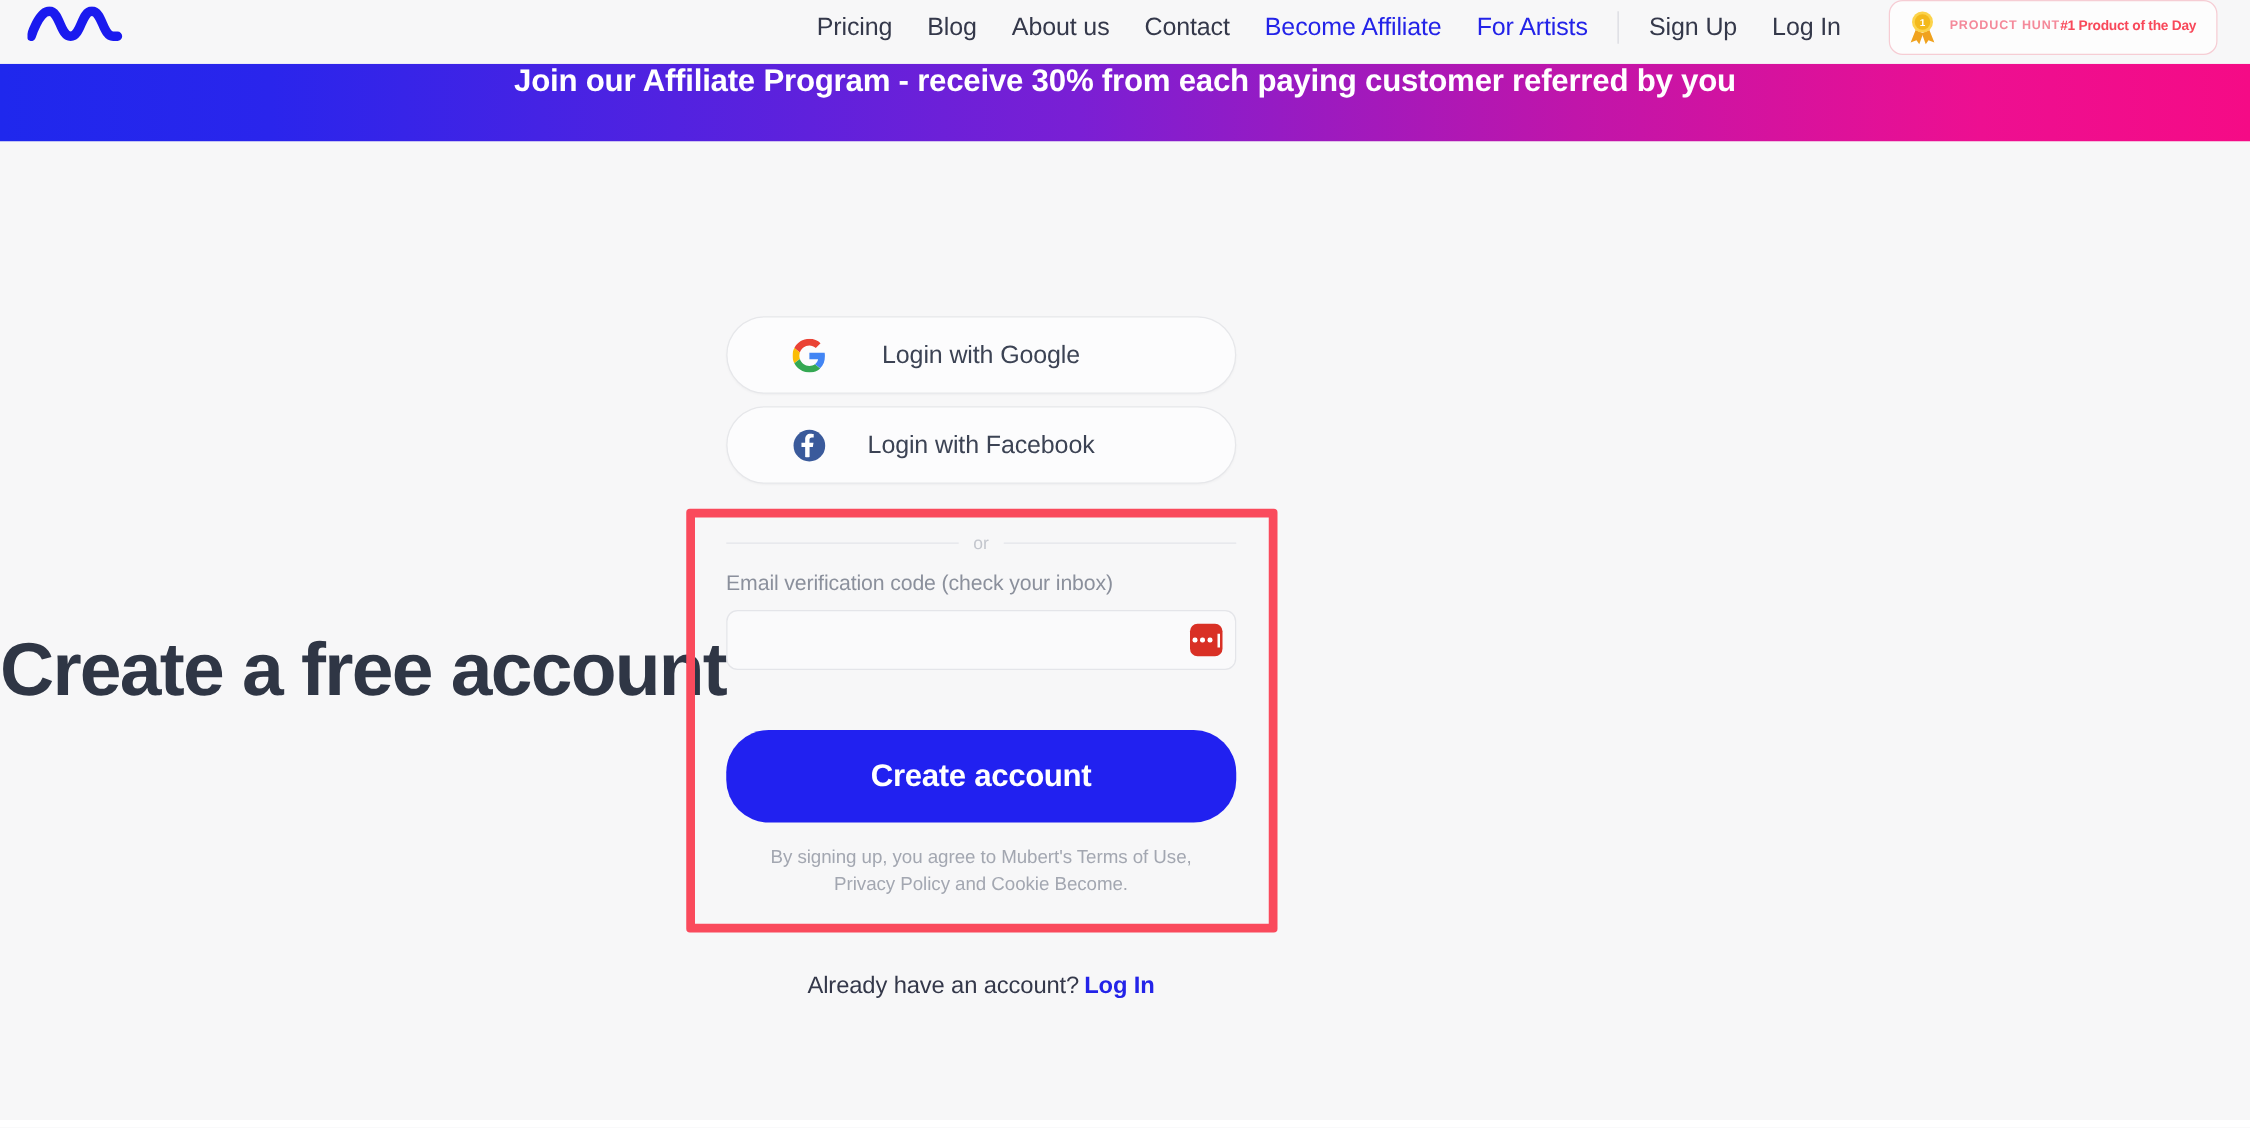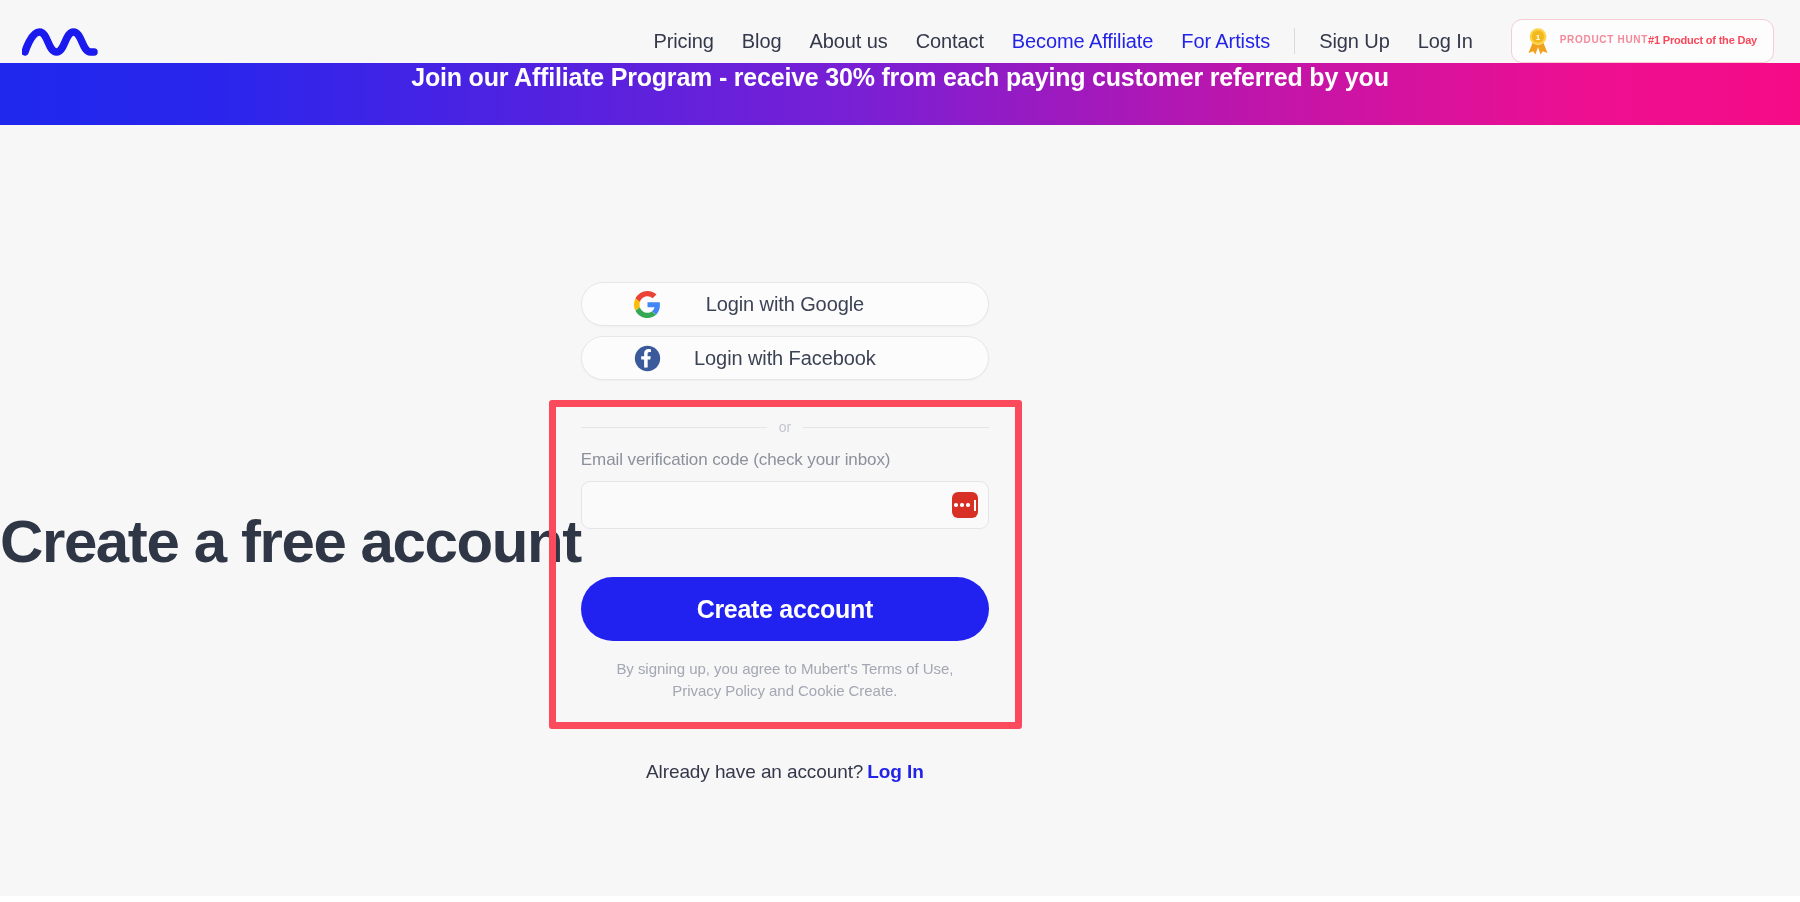--- a/index.html
+++ b/index.html
@@ -22,24 +22,24 @@
     position: relative;
     width: 1800px;
     height: 902px;
     background: #f7f7f8;
     display: flex;
     flex-direction: column;
   }
 
   
   .header {
-    height: 63px;
+    height: 51px;
     background: #f7f7f8;
     display: flex;
-    align-items: flex-end;
+    align-items: flex-start;
     padding: 0 26px 0 22px;
     flex: 0 0 auto;
     position: relative;
   }
 
   .logo {
     width: 96px;
     height: 40px;
     display: flex;
     align-items: center;
@@ -142,21 +142,21 @@
   .auth-col {
     margin-top: 38px;
     width: 408px;
     display: flex;
     flex-direction: column;
     align-items: stretch;
     position: relative;
   }
 
   .social-btn {
-    height: 44px;
+    height: 62px;
     border: 1px solid #e6e7ea;
     border-radius: 34px;
     background: #fcfcfd;
     display: flex;
     align-items: center;
     justify-content: center;
     gap: 0;
     cursor: pointer;
     position: relative;
     font-family: inherit;
@@ -260,21 +260,21 @@
   .pm-caret {
     width: 2px;
     height: 11px;
     background: #ffffff;
     margin-left: 1.5px;
   }
 
   .submit-btn {
     margin-top: 48px;
     width: 100%;
-    height: 64px;
+    height: 74px;
     border: none;
     border-radius: 34px;
     background: #2121f0;
     color: #ffffff;
     font-size: 25px;
     font-weight: bold;
     font-family: inherit;
     letter-spacing: -0.3px;
     cursor: pointer;
   }
@@ -405,21 +405,21 @@
             <span class="pm-dot"></span>
             <span class="pm-dot"></span>
             <span class="pm-caret"></span>
           </span>
         </div>
 
         <button class="submit-btn">Create account</button>
 
         <div class="terms">
           <span>By signing up, you agree to Mubert's Terms of Use,</span><br>
-          <span>Privacy Policy and Cookie Create.</span>
+          <span>Privacy Policy and Cookie Become.</span>
         </div>
       </div>
 
       <div class="footer-line">
         <span>Already have an account?</span><a class="footer-link" href="#">Log In</a>
       </div>
 
     </div>
   </div>
 

